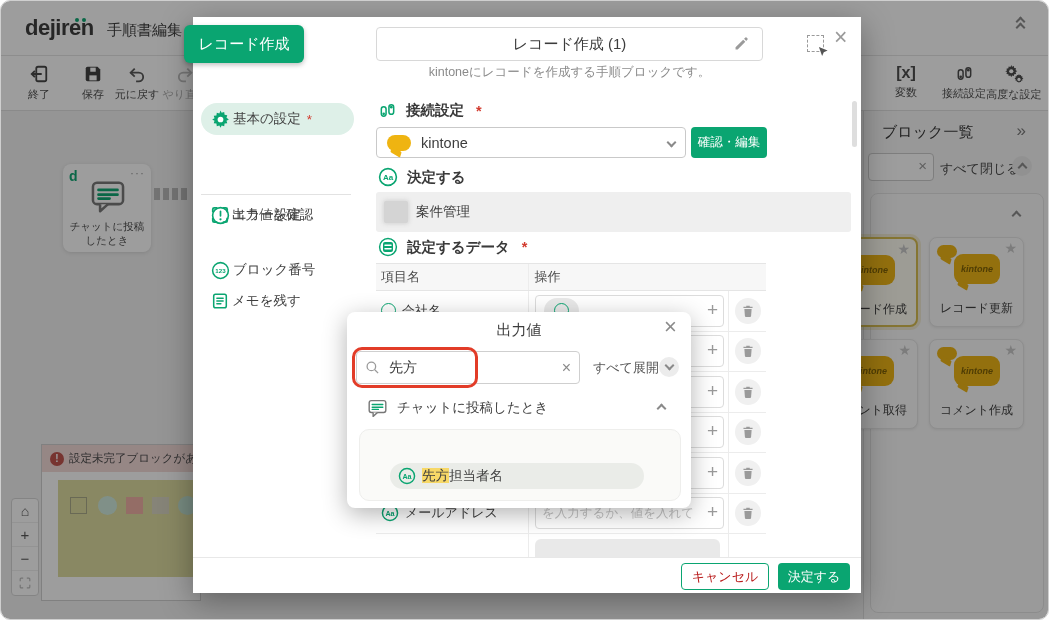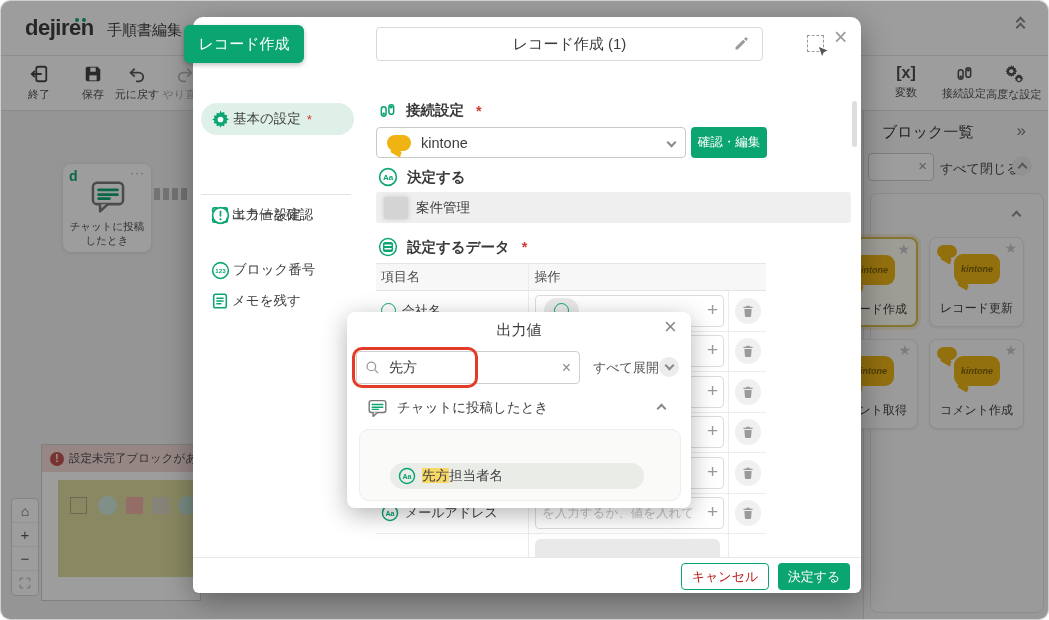--- a/index.html
+++ b/index.html
@@ -50,39 +50,39 @@
   .kbubble{position:relative;background:#efb411;border-radius:9px;color:#7d5f00;font-weight:bold;font-style:italic;display:flex;align-items:center;justify-content:center;}
   .kbubble::after{content:"";position:absolute;left:5px;bottom:-5px;width:8px;height:8px;background:#efb411;transform:skewX(35deg) rotate(45deg);border-radius:1px;}
   .bcard .biglogo{position:absolute;left:24px;top:16px;width:46px;height:30px;font-size:9px;}
   .bcard .badge{position:absolute;left:7px;top:7px;width:20px;height:13px;font-size:4px;}
   .bcard .clabel{position:absolute;left:0;right:0;top:62px;text-align:center;font-size:12px;color:#3c3c3c;}
 
   
   .overlay{position:absolute;inset:0;background:rgba(10,10,10,0.40);z-index:5;}
 
   
-  .modal{position:absolute;left:192px;top:16px;width:668px;height:576px;background:#fff;border-radius:10px;box-shadow:0 8px 30px rgba(0,0,0,.35);z-index:10;}
+  .modal{position:absolute;left:192px;top:16px;width:668px;height:576px;background:#fff;border-radius:0;box-shadow:0 8px 30px rgba(0,0,0,.35);z-index:10;}
   .tag{position:absolute;left:183px;top:24px;width:120px;height:38px;background:#0aa571;border-radius:6px;color:#fff;font-size:15px;display:flex;align-items:center;justify-content:center;box-shadow:0 2px 5px rgba(0,0,0,.25);z-index:12;}
   .mtitlebox{position:absolute;left:183px;top:10px;width:387px;height:34px;border:1px solid #d8d8d8;border-radius:4px;display:flex;align-items:center;justify-content:center;font-size:15px;color:#3c3c3c;}
   .mtitlebox .pencil{position:absolute;right:12px;top:7px;}
   .marquee{position:absolute;left:614px;top:18px;width:17px;height:17px;border:1.4px dashed #9a9a9a;}
   .marquee svg{position:absolute;right:-6px;bottom:-6px;}
   .mclose{position:absolute;left:641px;top:9px;font-size:23px;color:#9b9b9b;line-height:1;}
   .msub{position:absolute;left:183px;top:47px;width:387px;text-align:center;font-size:12.5px;color:#8b8b8b;}
   .mnav{position:absolute;left:0;top:80px;width:183px;}
   .navitem{position:absolute;left:8px;width:153px;height:32px;display:flex;align-items:center;gap:3px;padding-left:10px;font-size:13.5px;color:#3f3f3f;border-radius:16px;}
   .navitem.active{background:#def0e8;}
   .req{color:#d23b2f;margin-left:3px;}
   .navdiv{position:absolute;left:8px;width:150px;height:1px;background:#e2e2e2;}
   .sechdr{position:absolute;display:flex;align-items:center;gap:9px;font-size:14.5px;font-weight:bold;color:#3a3a3a;}
   .selectbox{position:absolute;left:183px;top:110px;width:310px;height:31px;border:1px solid #c9c9c9;border-radius:4px;display:flex;align-items:center;gap:10px;padding:0 10px;font-size:14.5px;color:#3c3c3c;}
   .selectbox .sbubble{width:24px;height:16px;font-size:4.5px;}
   .selectbox .chev{margin-left:auto;border-color:#8a8a8a;}
   .editbtn{position:absolute;left:498px;top:110px;width:76px;height:31px;background:#0aa571;border-radius:4px;color:#fff;font-size:12.5px;display:flex;align-items:center;justify-content:center;}
-  .disfield{position:absolute;left:183px;top:175px;width:475px;height:31px;background:#efefef;border-radius:3px;display:flex;align-items:center;gap:8px;padding:0 8px;font-size:13.5px;color:#3c3c3c;}
+  .disfield{position:absolute;left:183px;top:175px;width:475px;height:40px;background:#efefef;border-radius:3px;display:flex;align-items:center;gap:8px;padding:0 8px;font-size:13.5px;color:#3c3c3c;}
   .blurbox{width:24px;height:22px;background:#d4d4d4;border-radius:2px;box-shadow:0 0 4px 1px #d4d4d4;}
   .dtable{position:absolute;left:183px;top:246px;width:390px;height:294px;overflow:hidden;font-size:13px;}
   .thead{display:flex;height:28px;background:#f7f7f7;border-top:1px solid #e5e5e5;border-bottom:1px solid #e5e5e5;align-items:center;color:#4a4a4a;}
   .trow{display:flex;height:40.5px;border-bottom:1px solid #ececec;align-items:center;}
   .c1{width:152px;padding-left:5px;display:flex;align-items:center;gap:6px;overflow:hidden;}
   .c2{width:200px;border-left:1px solid #ececec;align-self:stretch;display:flex;align-items:center;padding-left:6px;position:relative;}
   .c3{width:38px;border-left:1px solid #ececec;align-self:stretch;display:flex;align-items:center;justify-content:center;}
   .vinput{width:189px;height:32px;border:1px solid #dcdcdc;border-radius:4px;position:relative;display:flex;align-items:center;overflow:hidden;background:#fff;}
   .vinput .plus{position:absolute;right:5px;top:3px;font-size:19px;color:#9a9a9a;font-weight:normal;}
   .vinput .ph{font-size:12.5px;color:#c4c4c4;white-space:nowrap;padding-left:6px;}
@@ -280,20 +280,21 @@
             <path d="M3 14.5V17h2.5l9-9L12 5.5zM13 4.5L15.5 7l1.6-1.6a.9.9 0 0 0 0-1.3l-1.2-1.2a.9.9 0 0 0-1.3 0z"></path>
           </svg>
       </span>
     </div>
     <div class="marquee">
       <svg width="11" height="11" viewBox="0 0 12 12">
           <path d="M1 1l3.5 10 1.8-4.2L10.5 5z" fill="#555"></path>
         </svg>
     </div>
     <div class="mclose">×</div>
+    <div class="msub">kintoneにレコードを作成する手順ブロックです。</div>
 
     <div class="mnav">
       <div class="navitem active" style="top:6px;">
         <svg width="19" height="19" viewBox="0 0 20 20">
             <path fill="#0aa571" d="M10 .5l1.2 2.5 2.7-.8.4 2.8 2.8.4-.8 2.7L18.8 10l-2.5 1.2.8 2.7-2.8.4-.4 2.8-2.7-.8L10 18.8l-1.2-2.5-2.7.8-.4-2.8-2.8-.4.8-2.7L1.2 10l2.5-1.2-.8-2.7 2.8-.4.4-2.8 2.7.8z"></path>
             <circle cx="10" cy="10" r="3" fill="#fff"></circle>
           </svg>
         <span>基本の設定</span>
           <span class="req">*</span>
       </div>

